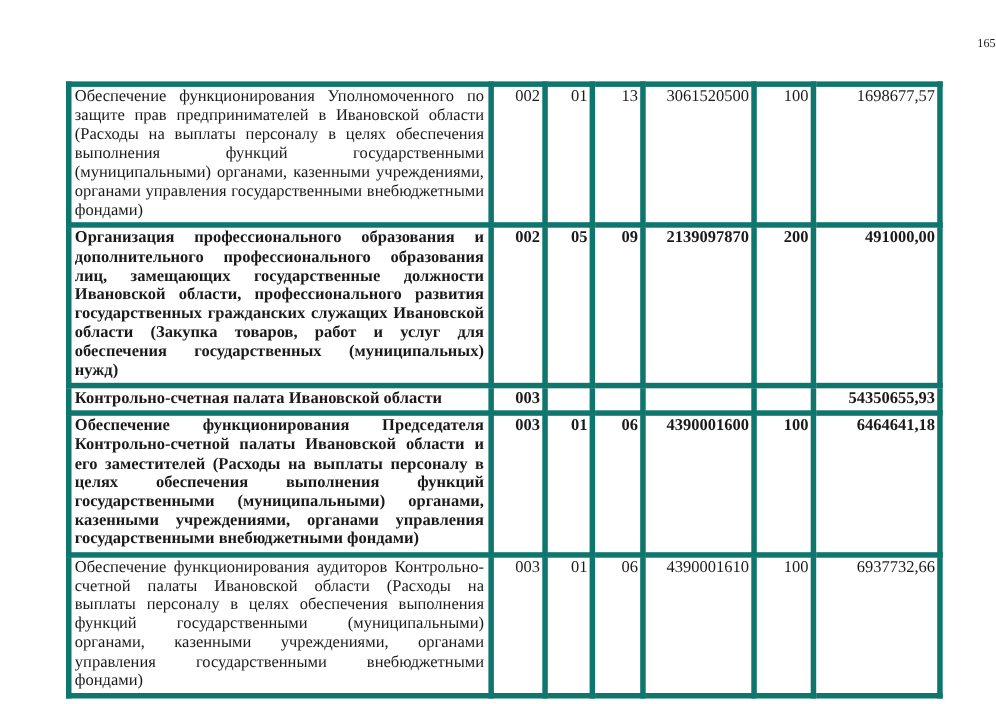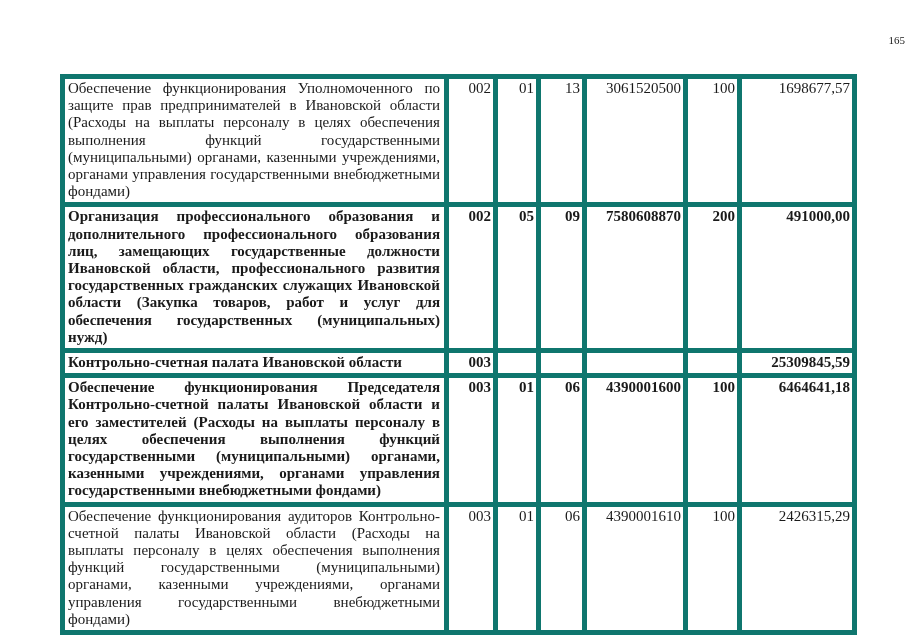--- a/index.html
+++ b/index.html
@@ -80,45 +80,45 @@
     <td class="c-num">13</td>
     <td class="c-num">3061520500</td>
     <td class="c-num">100</td>
     <td class="c-amount">1698677,57</td>
   </tr>
       <tr>
     <td class="c-name">Организация профессионального образования и дополнительного профессионального образования лиц, замещающих государственные должности Ивановской области, профессионального развития государственных гражданских служащих Ивановской области (Закупка товаров, работ и услуг для обеспечения государственных (муниципальных) нужд)</td>
     <td class="c-num">002</td>
     <td class="c-num">05</td>
     <td class="c-num">09</td>
-    <td class="c-num">7580608870</td>
+    <td class="c-num">2139097870</td>
     <td class="c-num">200</td>
     <td class="c-amount">491000,00</td>
   </tr>
       <tr class="bold-row">
     <td class="c-name">Контрольно-счетная палата Ивановской области</td>
     <td class="c-num">003</td>
     <td class="c-num"></td>
     <td class="c-num"></td>
     <td class="c-num"></td>
     <td class="c-num"></td>
-    <td class="c-amount">25309845,59</td>
+    <td class="c-amount">54350655,93</td>
   </tr>
       <tr>
     <td class="c-name">Обеспечение функционирования Председателя Контрольно-счетной палаты Ивановской области и его заместителей (Расходы на выплаты персоналу в целях обеспечения выполнения функций государственными (муниципальными) органами, казенными учреждениями, органами управления государственными внебюджетными фондами)</td>
     <td class="c-num">003</td>
     <td class="c-num">01</td>
     <td class="c-num">06</td>
     <td class="c-num">4390001600</td>
     <td class="c-num">100</td>
     <td class="c-amount">6464641,18</td>
   </tr>
       <tr>
     <td class="c-name">Обеспечение функционирования аудиторов Контрольно-счетной палаты Ивановской области (Расходы на выплаты персоналу в целях обеспечения выполнения функций государственными (муниципальными) органами, казенными учреждениями, органами управления государственными внебюджетными фондами)</td>
     <td class="c-num">003</td>
     <td class="c-num">01</td>
     <td class="c-num">06</td>
     <td class="c-num">4390001610</td>
     <td class="c-num">100</td>
-    <td class="c-amount">2426315,29</td>
+    <td class="c-amount">6937732,66</td>
   </tr>
     </tbody>
 </table>
 
 </body></html>

